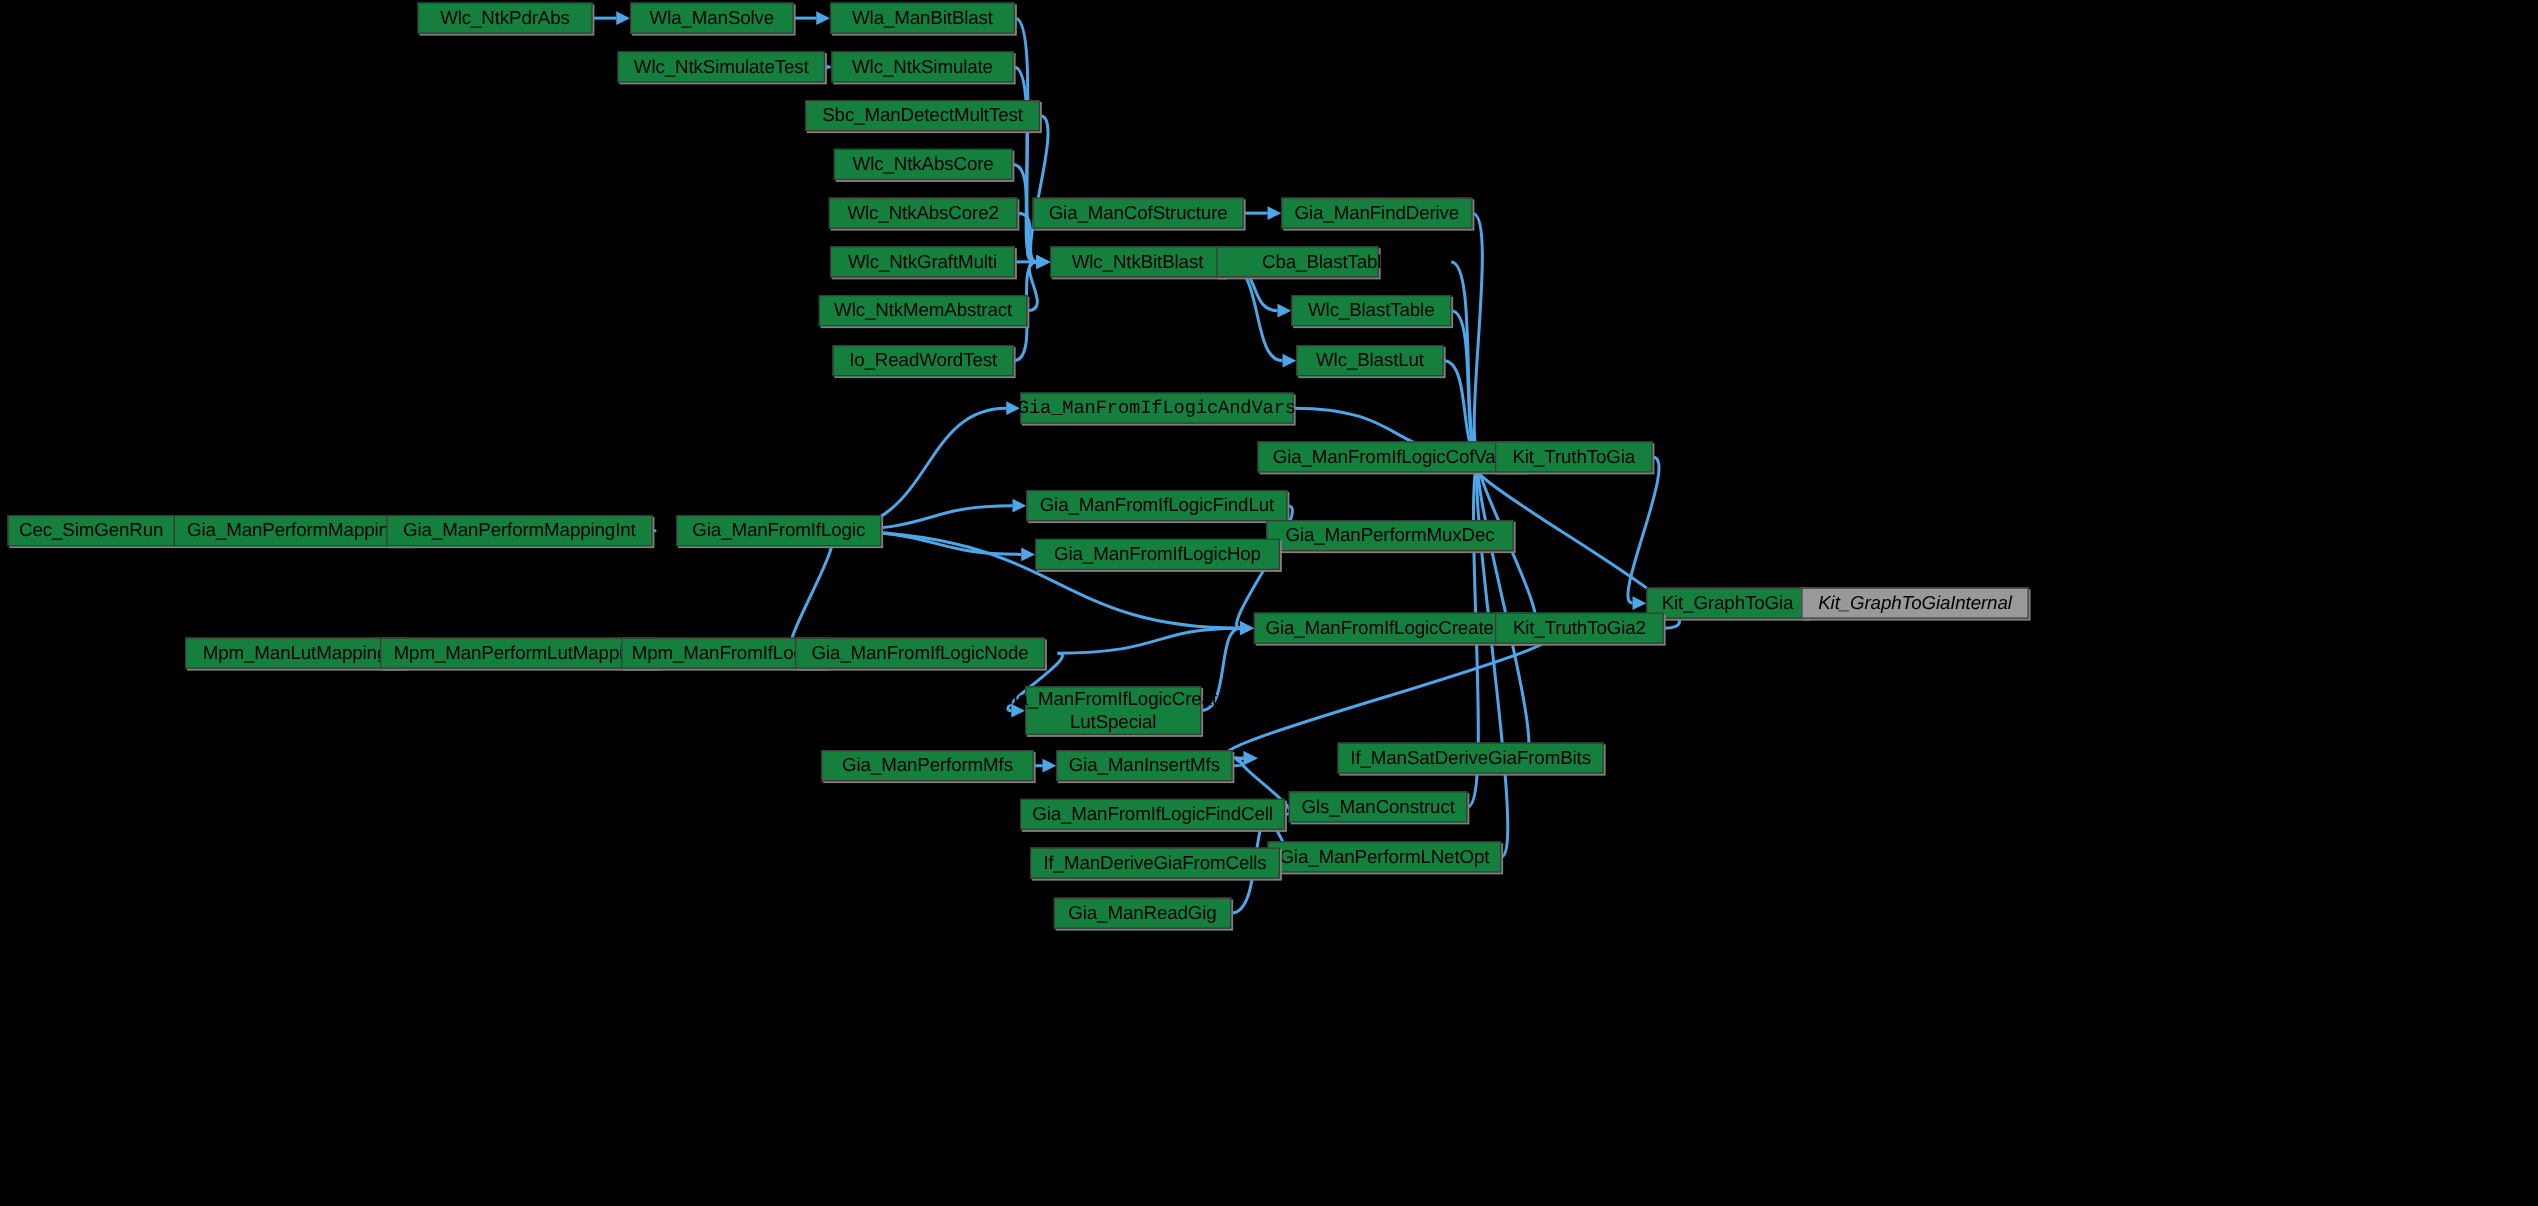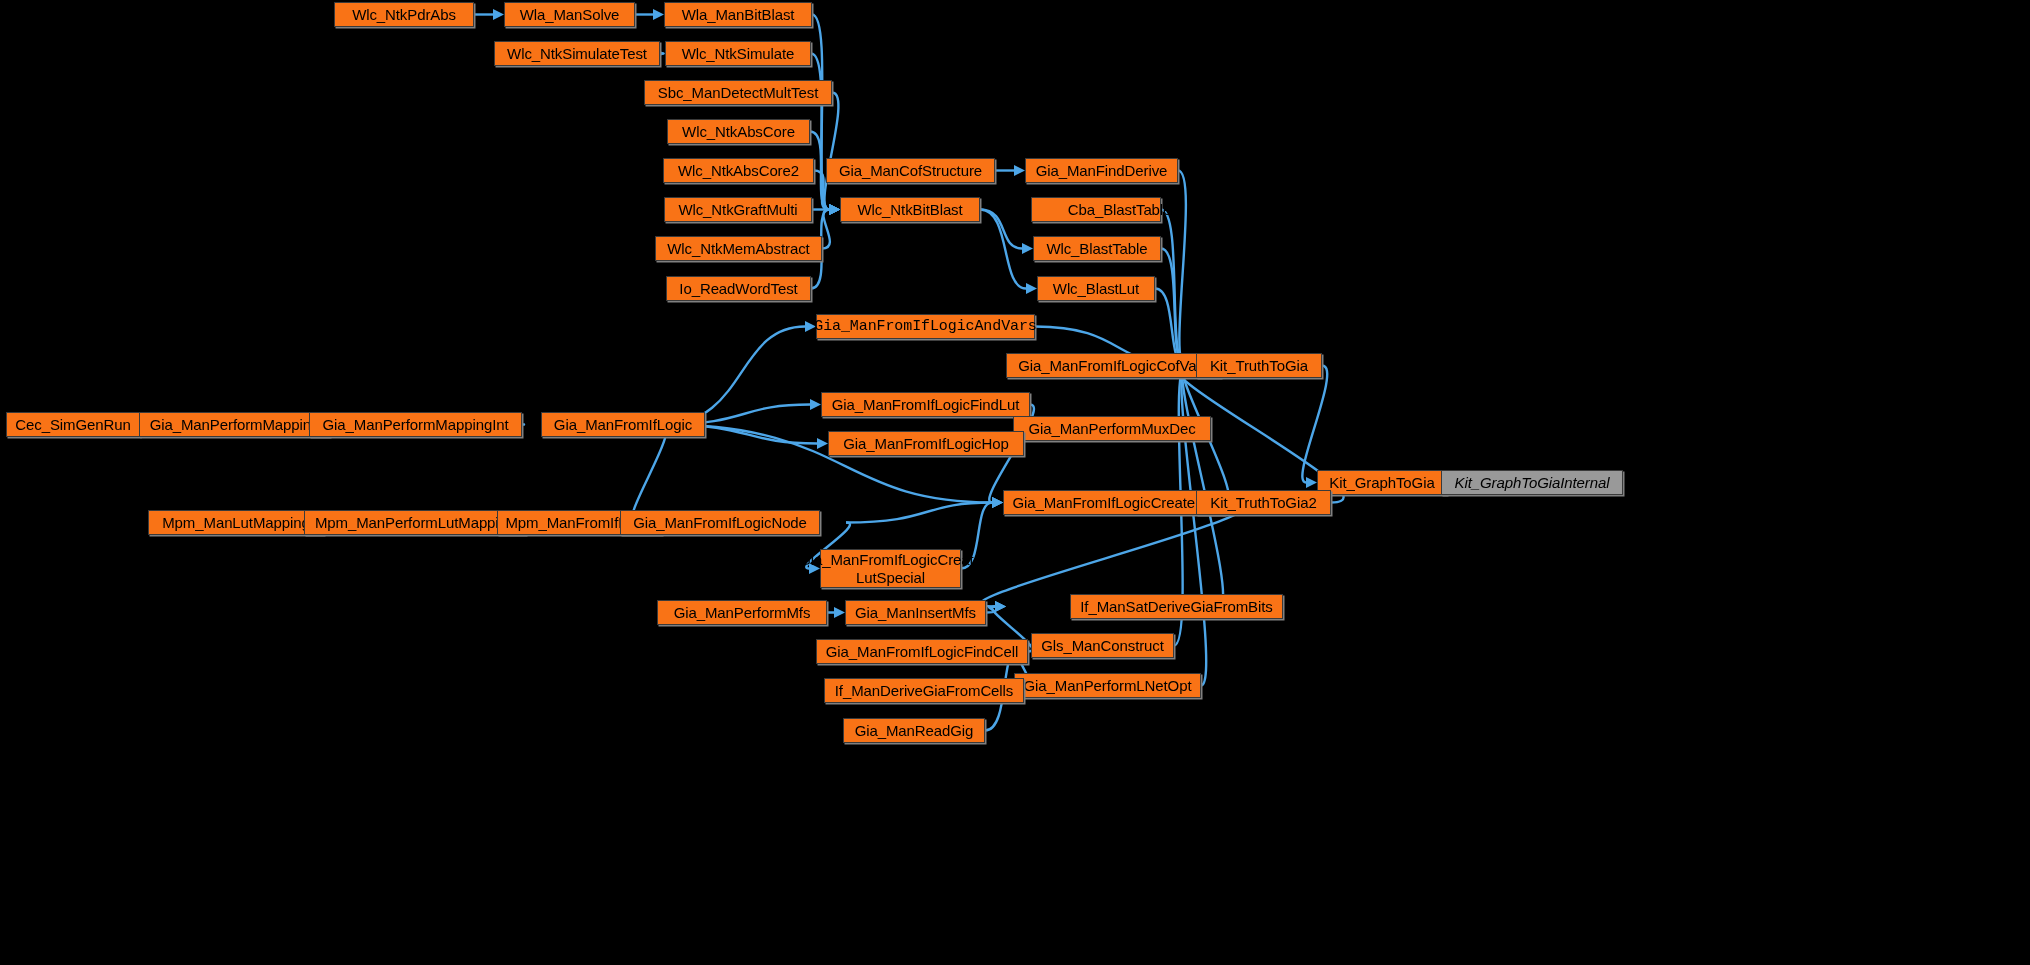--- a/index.html
+++ b/index.html
@@ -6,21 +6,21 @@
   #canvas{
     position:relative;
     width:2030px;height:965px;
     background:#000;
     font-family:"Liberation Sans", sans-serif;
     overflow:hidden;
   }
   .node{
     position:absolute;
     box-sizing:border-box;
-    background:#f97316;
+    background:#15803d;
     border:1px solid #3a3a3a;
     box-shadow:1.5px 1.5px 0 0 #808080;
     color:#000000;
     display:flex;
     align-items:center;
     justify-content:center;
     text-align:center;
     font-size:15px;
     line-height:1.15;
     white-space:pre-line;
@@ -152,41 +152,41 @@
       <div class="node" style="left: 665px; top: 41px; width: 146px; height: 25px;">Wlc_NtkSimulate</div>
       <div class="node" style="left: 644px; top: 80px; width: 188px; height: 25px;">Sbc_ManDetectMultTest</div>
       <div class="node" style="left: 667px; top: 119px; width: 143px; height: 25px;">Wlc_NtkAbsCore</div>
       <div class="node" style="left: 663px; top: 158px; width: 151px; height: 25px;">Wlc_NtkAbsCore2</div>
       <div class="node" style="left: 664px; top: 197px; width: 148px; height: 25px;">Wlc_NtkGraftMulti</div>
       <div class="node" style="left: 655px; top: 236px; width: 167px; height: 25px;">Wlc_NtkMemAbstract</div>
       <div class="node" style="left: 666px; top: 276px; width: 145px; height: 25px;">Io_ReadWordTest</div>
       <div class="node" style="left: 840px; top: 197px; width: 140px; height: 25px;">Wlc_NtkBitBlast</div>
       <div class="node" style="left: 826px; top: 158px; width: 169px; height: 25px;">Gia_ManCofStructure</div>
       <div class="node" style="left: 1025px; top: 158px; width: 153px; height: 25px;">Gia_ManFindDerive</div>
-      <div class="node" style="left: 1031px; top: 197px; width: 130px; height: 25px; padding-left: 47px;">Cba_BlastTable</div>
+      <div class="node" style="left: 973px; top: 197px; width: 130px; height: 25px; padding-left: 47px;">Cba_BlastTable</div>
       <div class="node" style="left: 1033px; top: 236px; width: 128px; height: 25px;">Wlc_BlastTable</div>
       <div class="node" style="left: 1037px; top: 276px; width: 118px; height: 25px;">Wlc_BlastLut</div>
       <div class="node" style="left: 816px; top: 314px; width: 219px; height: 25px; font-family: Liberation Mono, monospace;">Gia_ManFromIfLogicAndVars</div>
       <div class="node" style="left: 1006px; top: 353px; width: 215px; height: 25px;">Gia_ManFromIfLogicCofVars</div>
       <div class="node" style="left: 1196px; top: 353px; width: 126px; height: 25px;">Kit_TruthToGia</div>
       <div class="node" style="left: 821px; top: 392px; width: 209px; height: 25px;">Gia_ManFromIfLogicFindLut</div>
       <div class="node" style="left: 1013px; top: 392px; width: 198px; height: 25px; margin-top: 24px;">Gia_ManPerformMuxDec</div>
       <div class="node" style="left: 6px; top: 412px; width: 134px; height: 25px;">Cec_SimGenRun</div>
       <div class="node" style="left: 139px; top: 412px; width: 191px; height: 25px;">Gia_ManPerformMapping</div>
       <div class="node" style="left: 309px; top: 412px; width: 213px; height: 25px;">Gia_ManPerformMappingInt</div>
       <div class="node" style="left: 498px; top: 412px; width: 164px; height: 25px; margin-left: 43px;">Gia_ManFromIfLogic</div>
       <div class="node" style="left: 828px; top: 431px; width: 196px; height: 25px;">Gia_ManFromIfLogicHop</div>
       <div class="node" style="left: 1317px; top: 470px; width: 130px; height: 25px;">Kit_GraphToGia</div>
       <div class="node highlight" style="left: 1441px; top: 470px; width: 182px; height: 25px; font-style: italic;">Kit_GraphToGiaInternal</div>
       <div class="node" style="left: 1003px; top: 490px; width: 222px; height: 25px;">Gia_ManFromIfLogicCreateLut</div>
       <div class="node" style="left: 1196px; top: 490px; width: 135px; height: 25px;">Kit_TruthToGia2</div>
       <div class="node" style="left: 148px; top: 510px; width: 176px; height: 25px;">Mpm_ManLutMapping</div>
       <div class="node" style="left: 304px; top: 510px; width: 222px; height: 25px;">Mpm_ManPerformLutMapping</div>
       <div class="node" style="left: 497px; top: 510px; width: 165px; height: 25px;">Mpm_ManFromIfLogic</div>
-      <div class="node" style="left: 620px; top: 510px; width: 200px; height: 25px;">Gia_ManFromIfLogicNode</div>
+      <div class="node" style="left: 636px; top: 510px; width: 200px; height: 25px;">Gia_ManFromIfLogicNode</div>
       <div class="node" style="left: 820px; top: 549px; width: 141px; height: 39px;">Gia_ManFromIfLogicCreate
 LutSpecial</div>
       <div class="node" style="left: 657px; top: 600px; width: 170px; height: 25px;">Gia_ManPerformMfs</div>
       <div class="node" style="left: 845px; top: 600px; width: 141px; height: 25px;">Gia_ManInsertMfs</div>
       <div class="node" style="left: 1058px; top: 594px; width: 213px; height: 25px; margin-left: 12px;">If_ManSatDeriveGiaFromBits</div>
       <div class="node" style="left: 1031px; top: 633px; width: 143px; height: 25px;">Gls_ManConstruct</div>
       <div class="node" style="left: 816px; top: 639px; width: 212px; height: 25px;">Gia_ManFromIfLogicFindCell</div>
       <div class="node" style="left: 1014px; top: 673px; width: 187px; height: 25px;">Gia_ManPerformLNetOpt</div>
       <div class="node" style="left: 824px; top: 678px; width: 200px; height: 25px;">If_ManDeriveGiaFromCells</div>
       <div class="node" style="left: 843px; top: 718px; width: 142px; height: 25px;">Gia_ManReadGig</div>

